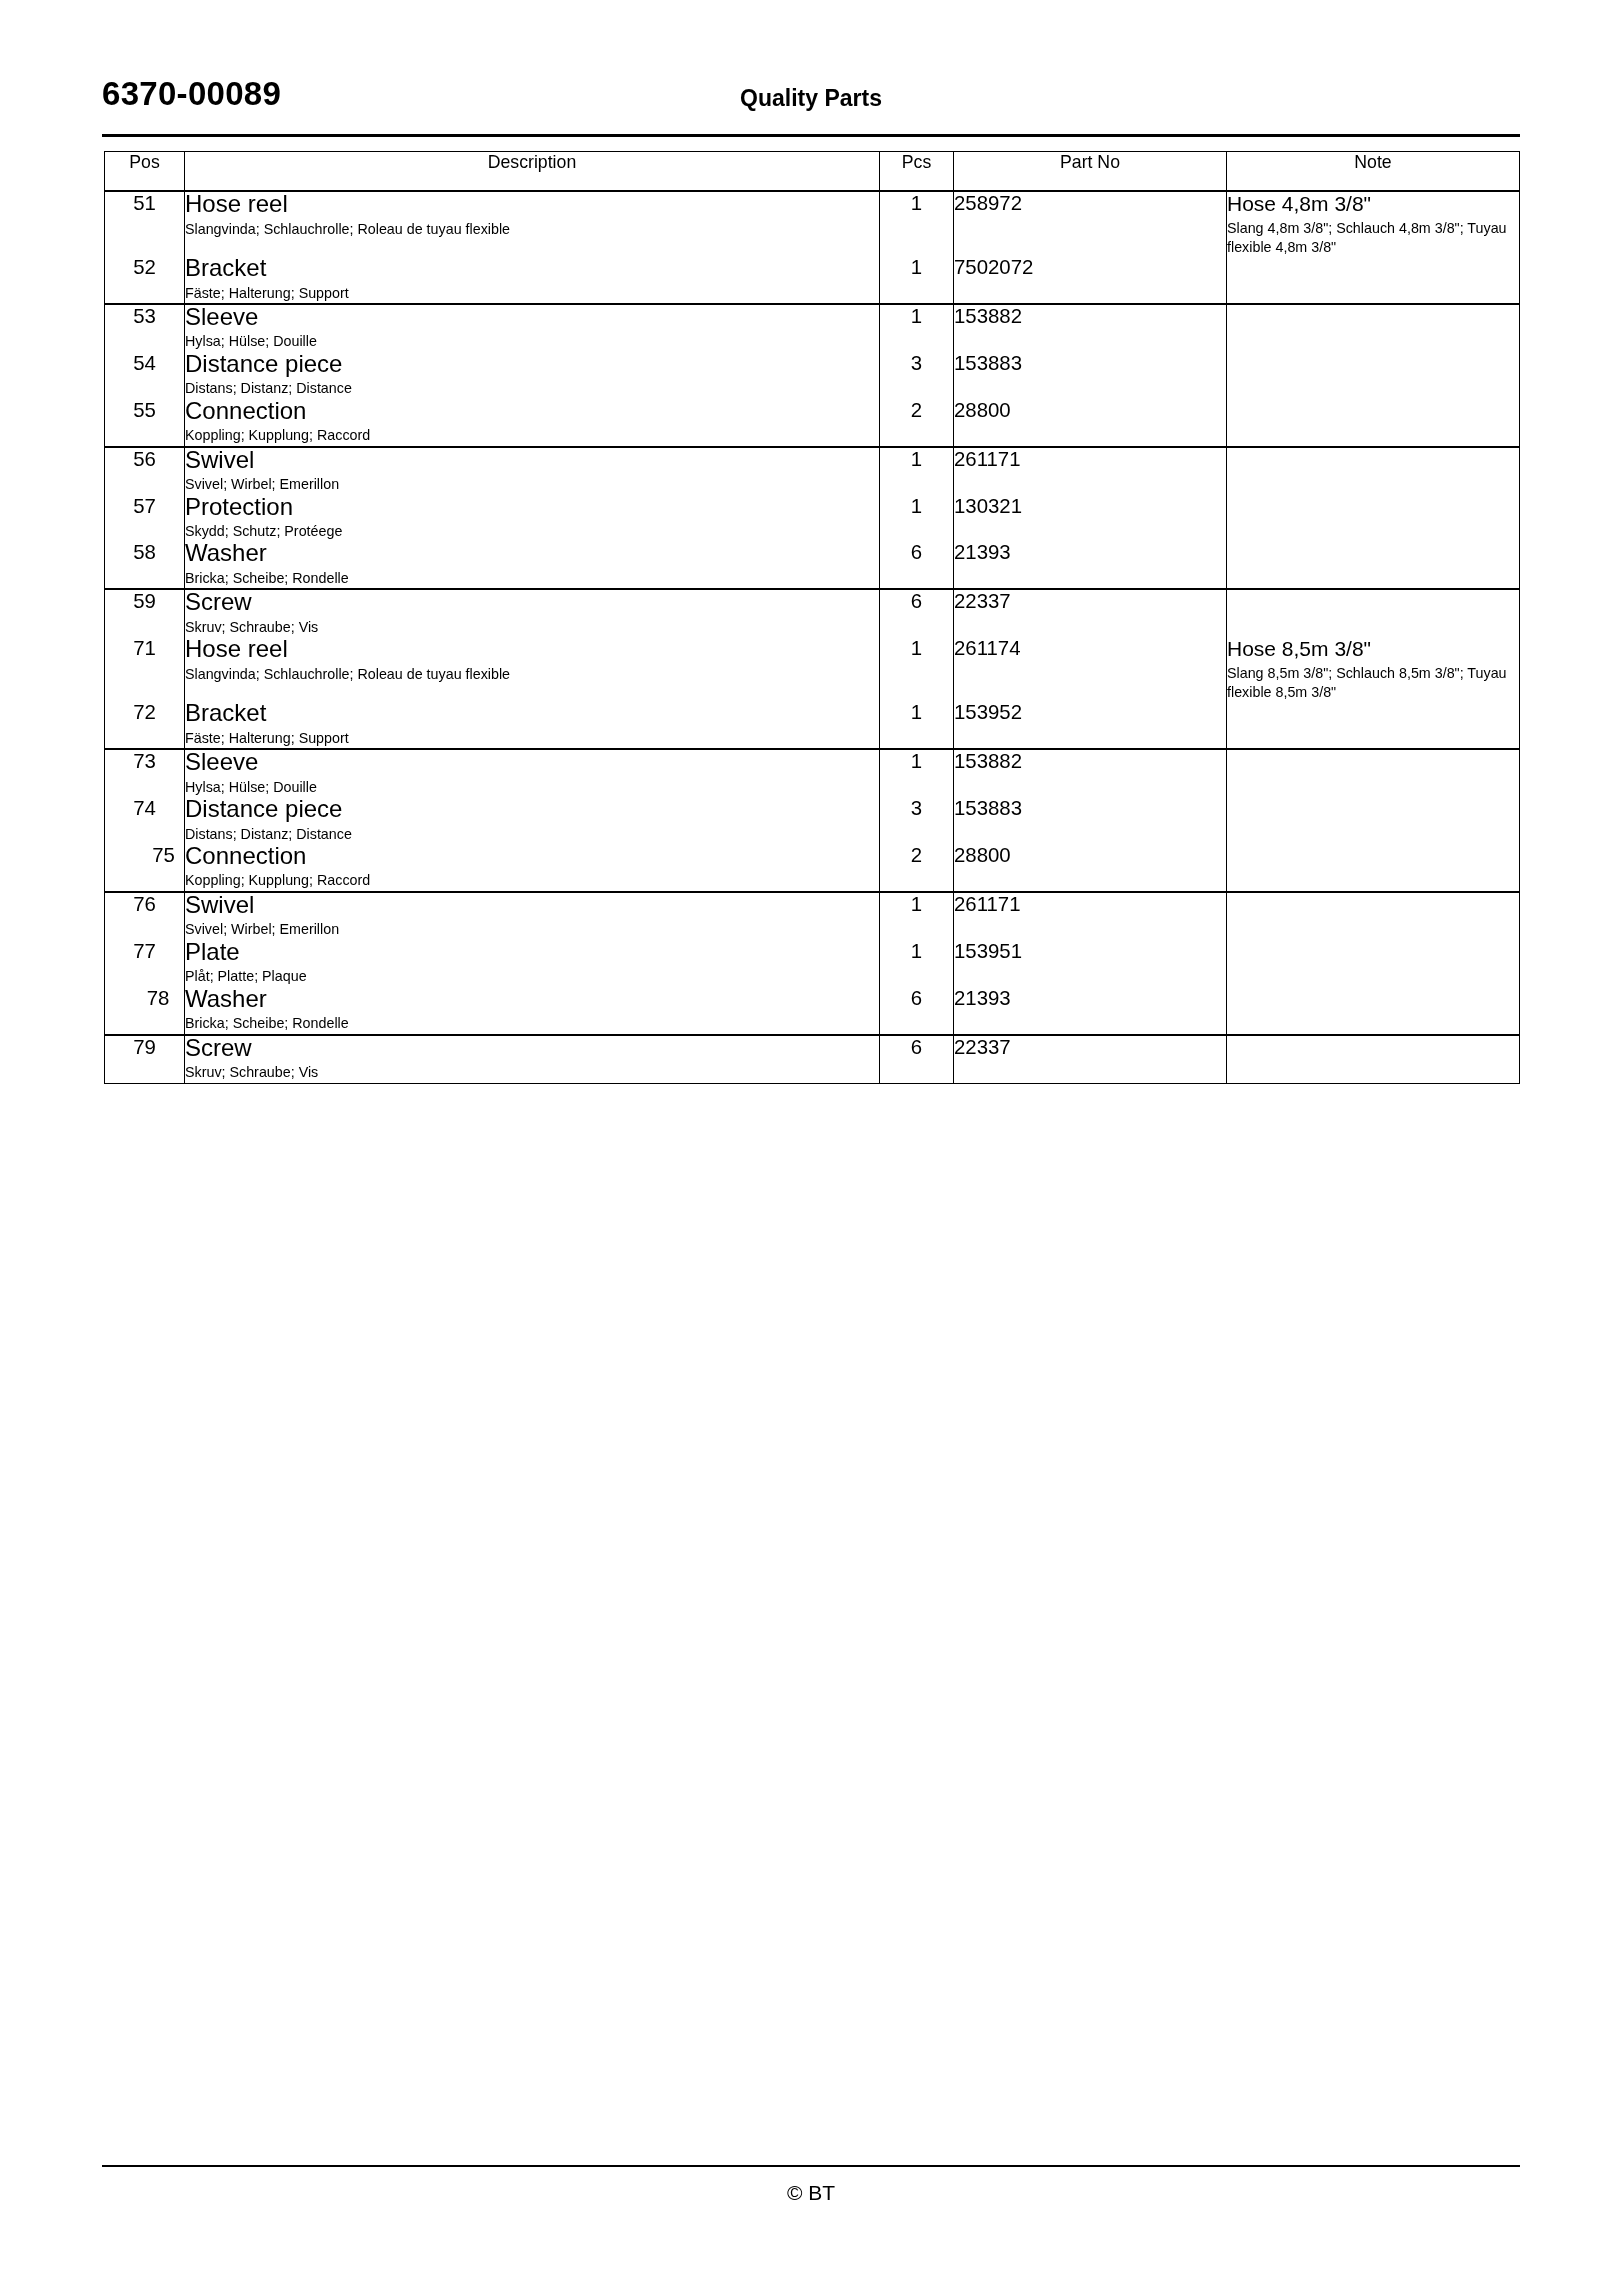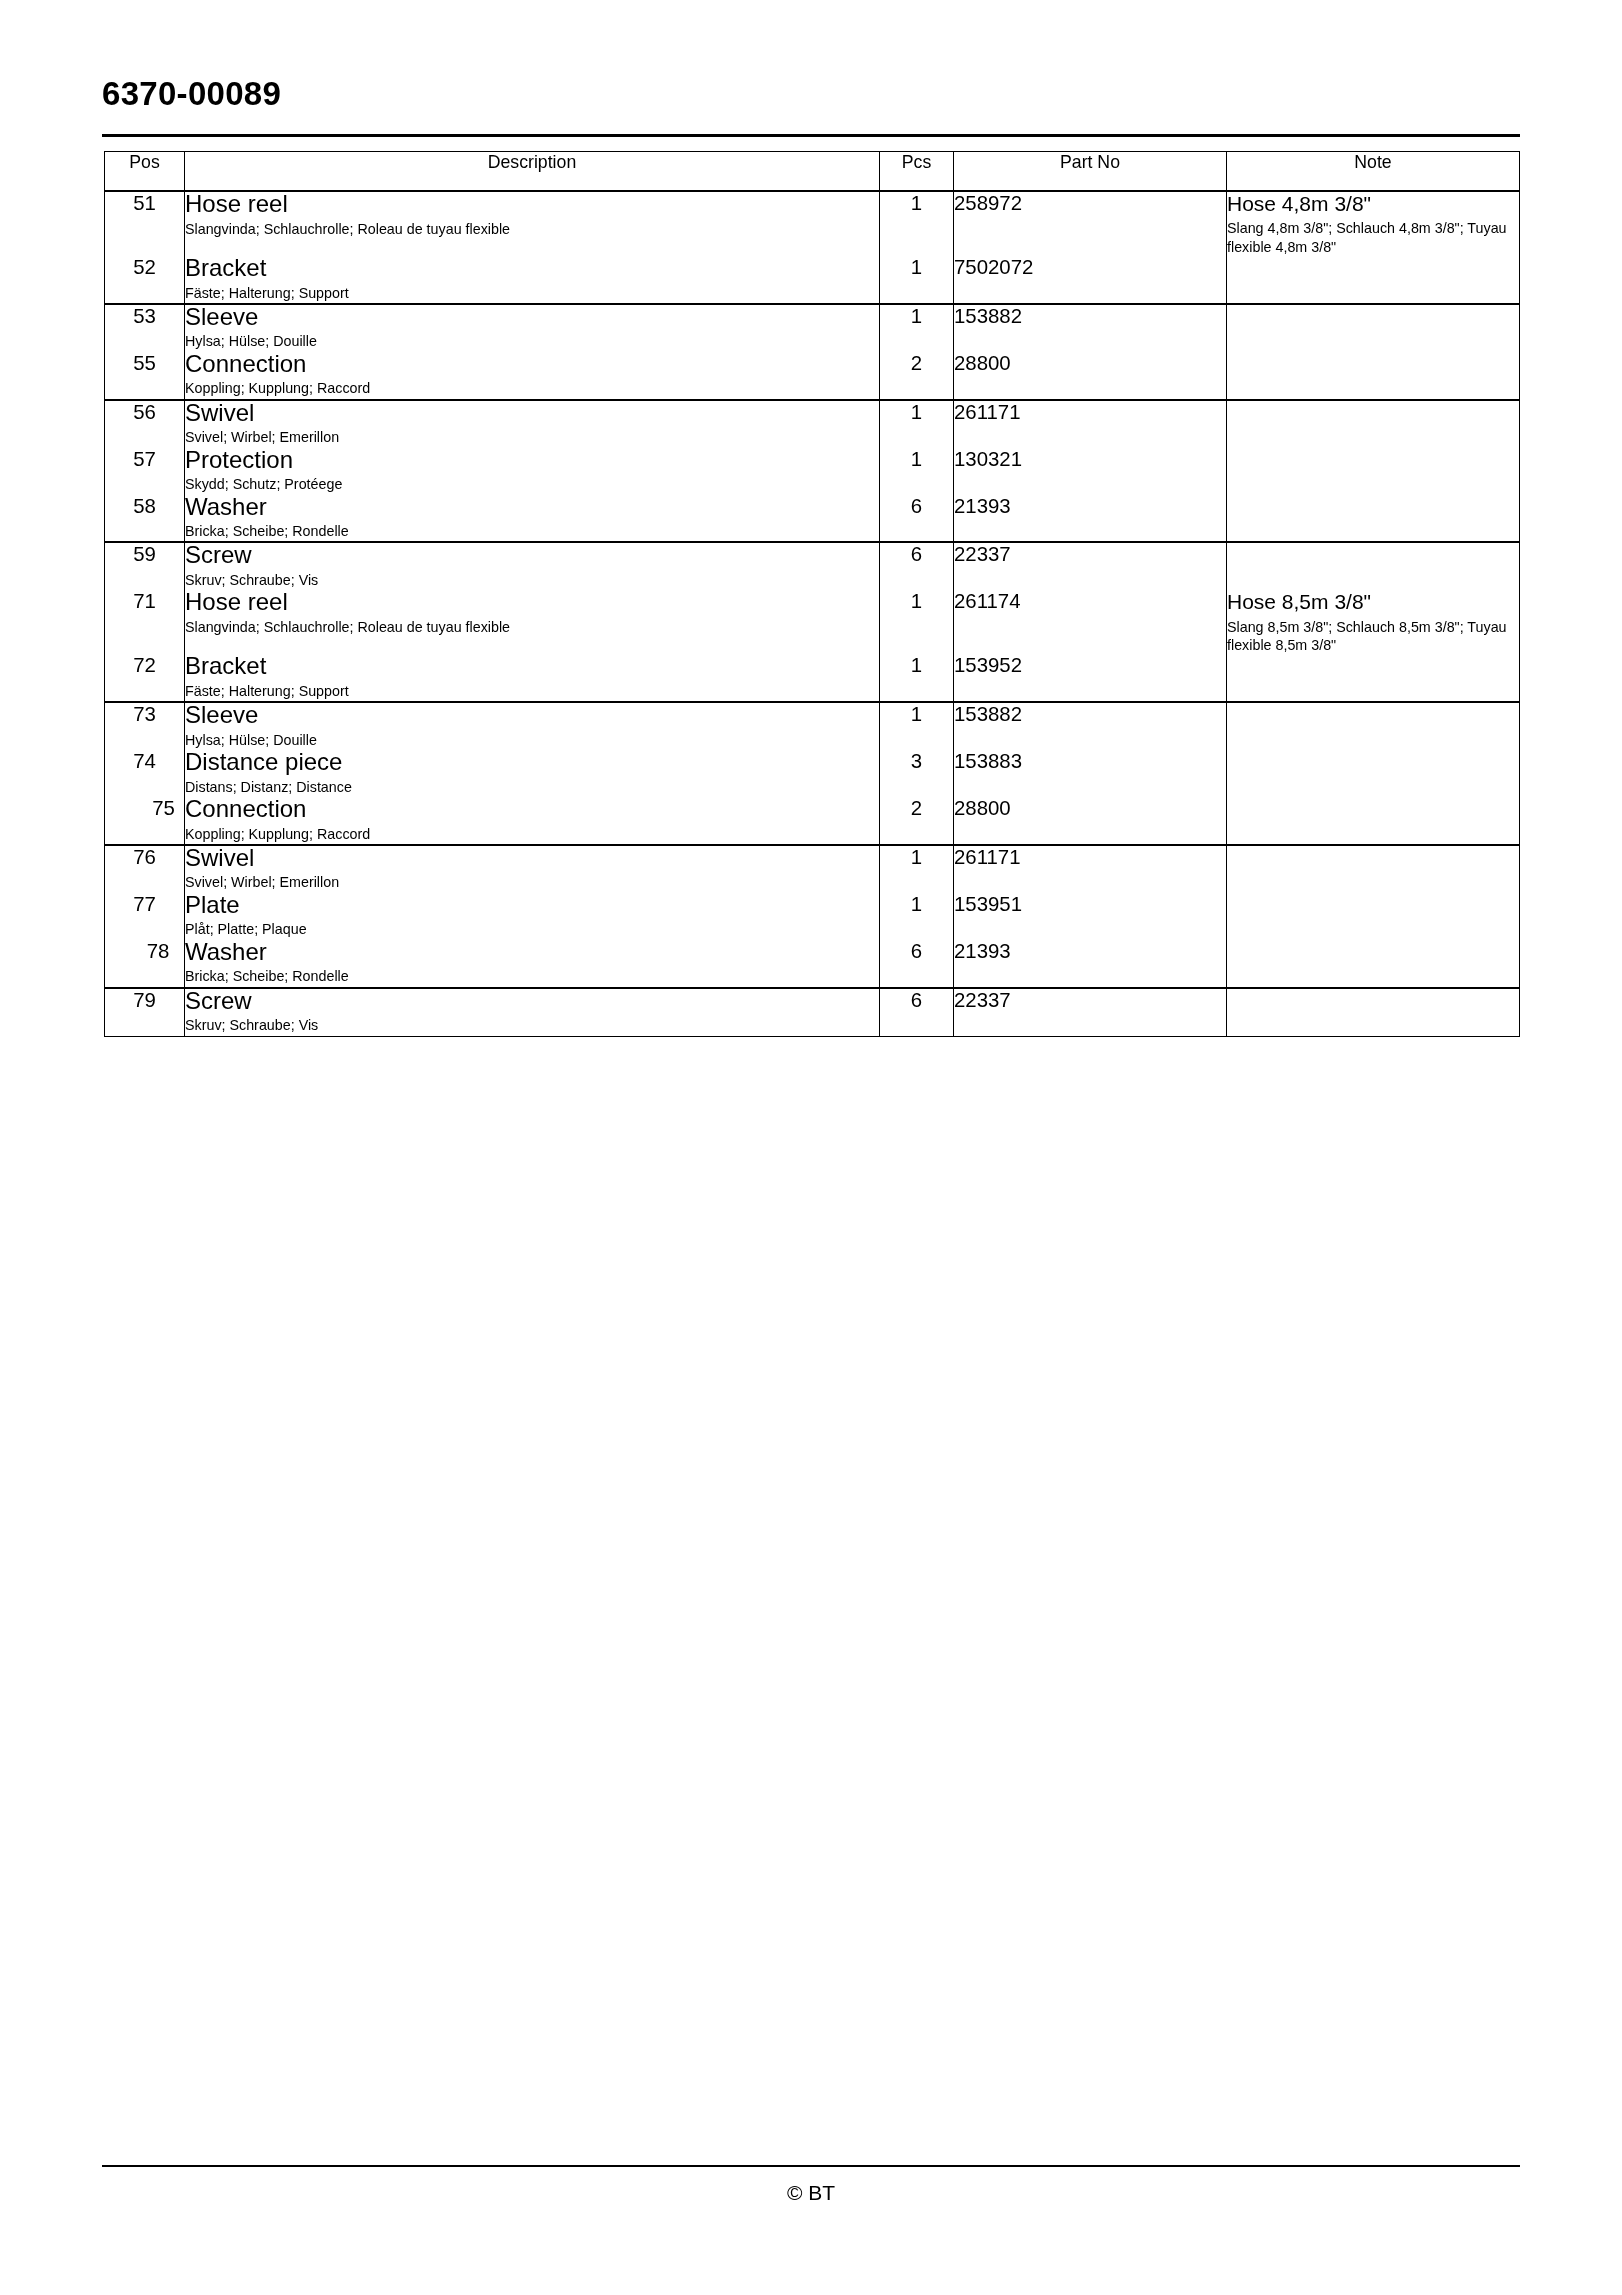--- a/index.html
+++ b/index.html
@@ -146,20 +146,21 @@
     font-size: 21px;
   }
 </style>
 </head>
 <body>
 
 <div class="page">
 
   <div class="header">
     <div class="doc-number">6370-00089</div>
+    <div class="doc-title">Quality Parts</div>
   </div>
   <div class="header-rule"></div>
 
   <table class="parts">
     <colgroup>
       <col class="c-pos">
       <col class="c-desc">
       <col class="c-pcs">
       <col class="c-part">
       <col class="c-note">
@@ -201,20 +202,30 @@
           <td class="pos" style="border-bottom: none;">53</td>
           <td class="desc" style="border-bottom: none;">
             <div class="name">Sleeve</div>
             <div class="sub">Hylsa; Hülse; Douille</div>
           </td>
           <td class="pcs" style="border-bottom: none;">1</td>
           <td class="part" style="border-bottom: none;">153882</td>
           <td class="note" style="border-bottom: none;"></td>
         </tr>
         <tr class="inner">
+          <td class="pos" style="border-top: none; border-bottom: none;">54</td>
+          <td class="desc" style="border-top: none; border-bottom: none;">
+            <div class="name">Distance piece</div>
+            <div class="sub">Distans; Distanz; Distance</div>
+          </td>
+          <td class="pcs" style="border-top: none; border-bottom: none;">3</td>
+          <td class="part" style="border-top: none; border-bottom: none;">153883</td>
+          <td class="note" style="border-top: none; border-bottom: none;"></td>
+        </tr>
+        <tr class="inner">
           <td class="pos" style="border-top: none;">55</td>
           <td class="desc" style="border-top: none;">
             <div class="name">Connection</div>
             <div class="sub">Koppling; Kupplung; Raccord</div>
           </td>
           <td class="pcs" style="border-top: none;">2</td>
           <td class="part" style="border-top: none;">28800</td>
           <td class="note" style="border-top: none;"></td>
         </tr>
         <tr class="grp-start">

